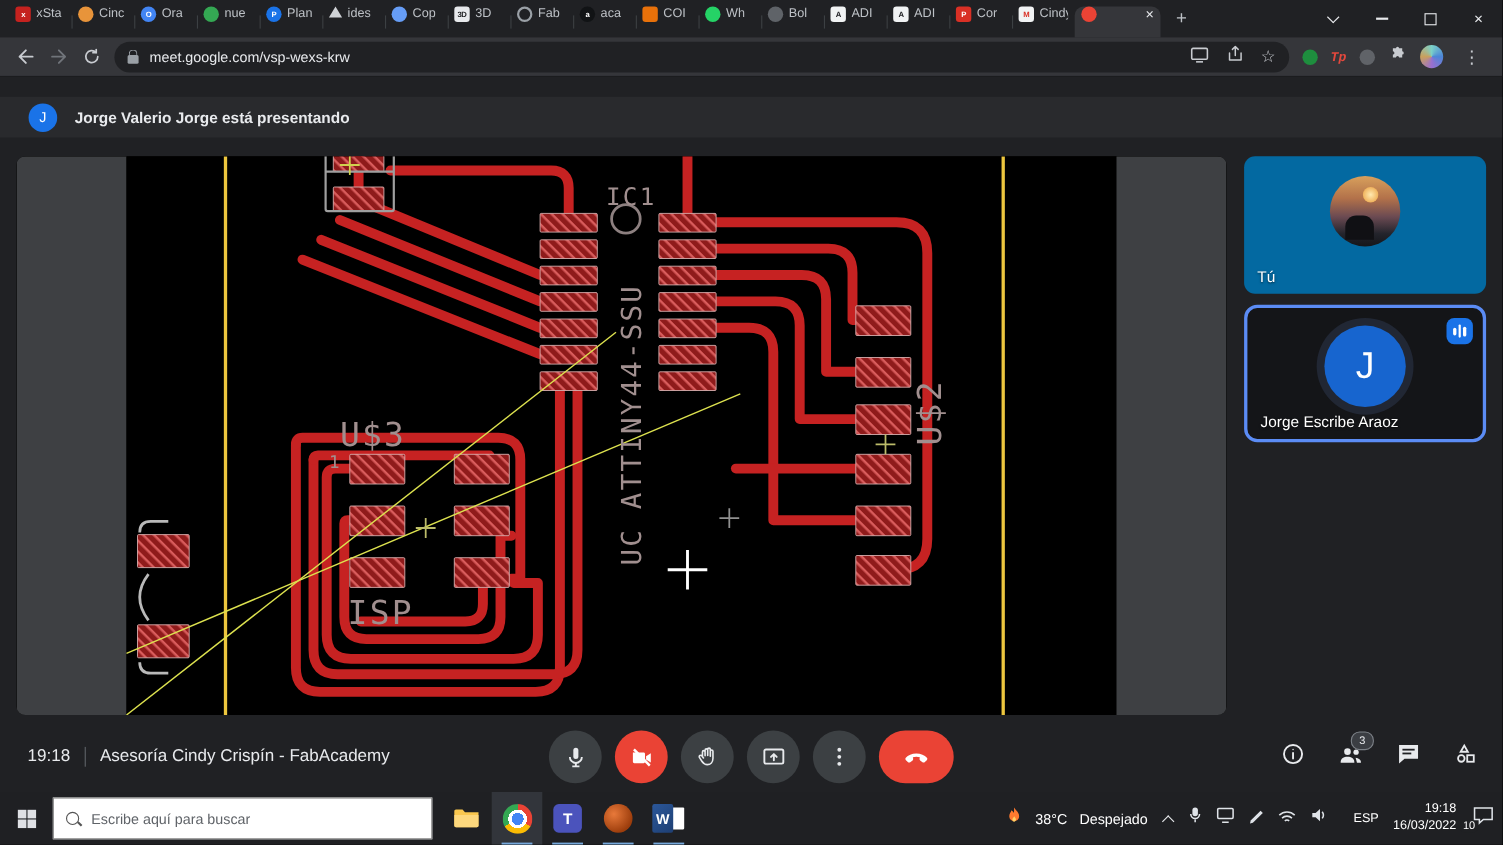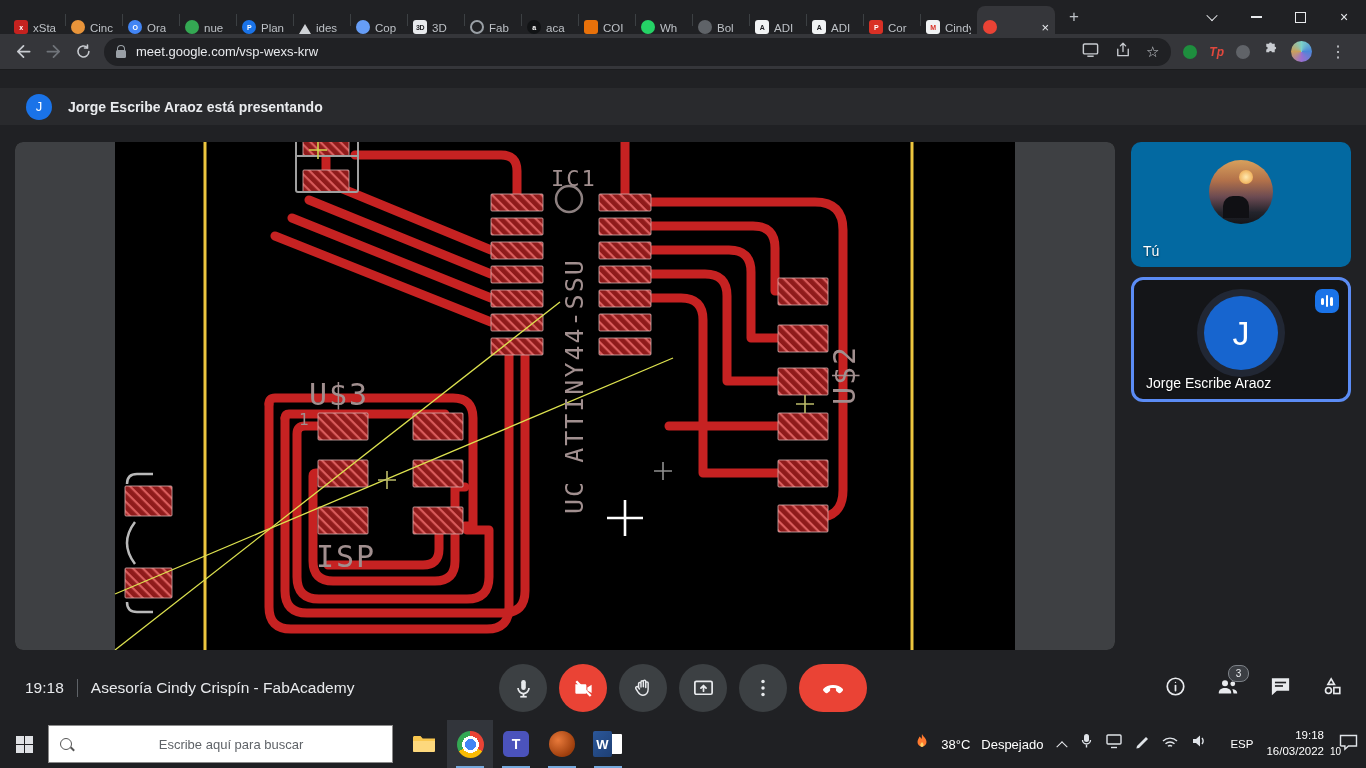--- a/index.html
+++ b/index.html
@@ -2,21 +2,21 @@
 <html><head>
 <meta charset="utf-8">
 <style>
   html,body{margin:0;padding:0;background:#000;}
   body{width:1366px;height:768px;font-family:"Liberation Sans",sans-serif;-webkit-font-smoothing:antialiased;}
   #root{position:relative;width:1366px;height:768px;overflow:hidden;background:#202124;}
 
   
   .tabstrip{position:absolute;top:0;left:0;right:0;height:34px;background:#202124;display:flex;align-items:flex-end;}
   #tabs{display:flex;align-items:flex-end;height:34px;padding-left:8px;}
-  .tab{position:relative;height:28px;width:57px;box-sizing:border-box;display:flex;align-items:flex-end;padding:0 6px;border-radius:8px 8px 0 0;}
+  .tab{position:relative;height:28px;width:57px;box-sizing:border-box;display:flex;align-items:flex-start;padding:0 6px;border-radius:8px 8px 0 0;}
   .tab + .tab::before{content:'';position:absolute;left:0;top:8px;bottom:8px;width:1px;background:#3c4043;}
   .tab.active{background:#35363a;width:78px;}
   .tab.active::before{display:none;}
   .fav{width:14px;height:14px;border-radius:50%;display:flex;align-items:center;justify-content:center;font-size:7px;font-weight:700;flex:none;letter-spacing:-.5px;}
   .fav.sq{border-radius:3px;}
   .fav.ring{background:transparent !important;border:2px solid #9aa0a6;box-sizing:border-box;}
   .fav.tri{width:0;height:0;background:transparent !important;border-left:6px solid transparent;border-right:6px solid transparent;border-bottom:10px solid #cfd2d6;border-radius:0;}
   .tab .lbl{margin-left:5px;font-size:11.5px;color:#bdc1c6;white-space:nowrap;overflow:hidden;}
   .tab .cls{margin-left:auto;color:#e8eaed;font-size:13px;line-height:1;}
   .newtab{width:26px;height:26px;margin:0 0 4px 6px;display:flex;align-items:center;justify-content:center;color:#bdc1c6;font-size:17px;border-radius:50%;}
@@ -30,21 +30,21 @@
   .toolbar{position:absolute;top:34px;left:0;right:0;height:36px;background:#35363a;display:flex;align-items:center;padding:0 8px;box-sizing:border-box;border-bottom:1px solid #1b1c1e;}
   .navbtn{width:30px;height:30px;display:flex;align-items:center;justify-content:center;flex:none;}
   .omnibox{flex:1;height:28px;background:#202124;border-radius:14px;display:flex;align-items:center;padding:0 12px;margin:0 6px;min-width:0;}
   .lock{width:10px;height:8px;background:#9aa0a6;border-radius:1.5px;position:relative;margin-top:4px;flex:none;}
   .lock::before{content:'';position:absolute;top:-5px;left:1.3px;width:6px;height:5px;border:1.6px solid #9aa0a6;border-bottom:none;border-radius:4px 4px 0 0;}
   .url{font-size:13px;color:#e8eaed;margin-left:10px;white-space:nowrap;}
   .obright{margin-left:auto;display:flex;align-items:center;gap:14px;}
   .star{color:#c8cbd0;font-size:15px;line-height:1;}
   .exts{display:flex;align-items:center;gap:12px;padding:0 6px;}
   .extdot{width:14px;height:14px;border-radius:50%;}
-  .ext-tp{color:#e2483d;font-size:12px;font-weight:700;font-style:italic;}
+  .ext-tp{color:#e2483d;font-size:12px;font-weight:700;font-style:italic;font-family:Liberation Mono, monospace;}
   .avatar20{width:21px;height:21px;border-radius:50%;background:conic-gradient(#7bd1c8,#4c86d8,#9a6fd0,#caa05c,#7bd1c8);}
   .kebab{color:#c8cbd0;font-size:16px;padding:0 6px;}
 
   
   .meetbg{position:absolute;top:70px;left:0;right:0;height:650px;background:#202124;}
   .banner{position:absolute;top:88px;left:0;right:0;height:37px;background:#292a2d;display:flex;align-items:center;padding-left:26px;}
   .banner .av{width:26px;height:26px;border-radius:50%;background:var(--accent,#1a73e8);color:#fff;display:flex;align-items:center;justify-content:center;font-size:13px;flex:none;}
   .banner .txt{margin-left:16px;color:#e8eaed;font-size:14px;font-weight:600;}
 
   .share{position:absolute;top:142px;left:15px;width:1100px;height:508px;border-radius:8px;overflow:hidden;background:#000;}
@@ -74,21 +74,21 @@
   .bbright{position:absolute;right:22px;top:656px;height:64px;display:flex;align-items:center;gap:29px;}
   .pplwrap{position:relative;}
   .pbadge{position:absolute;top:-9px;right:-9px;min-width:15px;height:15px;border-radius:8px;background:#3b3e43;border:1px solid #7d8288;color:#e8eaed;font-size:10px;display:flex;align-items:center;justify-content:center;padding:0 2px;}
 
   
   .taskbar{position:absolute;top:720px;left:0;right:0;height:48px;background:#1f2023;display:flex;align-items:center;}
   .startbtn{width:48px;height:48px;display:flex;align-items:center;justify-content:center;flex:none;}
   .searchbox{width:345px;height:38px;background:#fff;border:1px solid #8a8a8a;box-sizing:border-box;display:flex;align-items:center;padding:0 11px;gap:9px;flex:none;}
   .mag{width:10px;height:10px;border:1.8px solid #555;border-radius:50%;position:relative;flex:none;}
   .mag::after{content:'';position:absolute;width:5px;height:1.8px;background:#555;transform:rotate(45deg);right:-4px;bottom:-1px;}
-  .searchbox input{border:none;outline:none;background:transparent;font-size:13px;color:#0c4a6e;font-family:"Liberation Sans",sans-serif;width:100%;text-align:center;}
+  .searchbox input{border:none;outline:none;background:transparent;font-size:13px;color:#0c4a6e;font-family:"Liberation Sans",sans-serif;width:100%;}
   .searchbox input::placeholder{color:#5f6368;opacity:1;}
   .apps{display:flex;height:48px;margin-left:8px;}
   .app{width:46px;height:48px;display:flex;align-items:center;justify-content:center;position:relative;}
   .app.open::after{content:'';position:absolute;bottom:0;left:9px;right:9px;height:2px;background:#76a9dc;}
   .app.current{background:#32353b;}
   .ic-chrome{width:27px;height:27px;border-radius:50%;background:radial-gradient(circle,#4285f4 0 5.5px,#fff 5.5px 8.5px,rgba(0,0,0,0) 8.5px),conic-gradient(#ea4335 0 33.3%,#fbbc04 0 66.6%,#34a853 0 100%);}
   .ic-teams{width:26px;height:26px;border-radius:5px;background:#4b53bc;color:#fff;font-weight:700;font-size:14px;display:flex;align-items:center;justify-content:center;}
   .ic-eagle{width:26px;height:26px;border-radius:50%;background:radial-gradient(circle at 35% 35%,#e8793a,#9c3d0c 72%);}
   .ic-word{position:relative;width:30px;height:26px;}
   .ic-word .page{position:absolute;right:1px;top:3px;width:12px;height:20px;background:#fff;border-radius:1px;}
@@ -243,21 +243,21 @@
       </span>
       <span class="avatar20"></span>
       <span class="kebab">⋮</span>
     </div>
   </div>
 
   <div class="meetbg"></div>
 
   <div class="banner">
     <span class="av">J</span>
-    <span class="txt">Jorge Escribe Araoz está presentando</span>
+    <span class="txt">Jorge Valerio Jorge está presentando</span>
   </div>
 
   <div class="share">
     <svg width="1100" height="508" viewBox="0 0 1100 508">
       <defs>
         <pattern id="hatch" width="7" height="7" patternUnits="userSpaceOnUse" patternTransform="rotate(45)">
           <rect width="7" height="7" fill="#8f1b1b"></rect>
           <rect width="7" height="2.2" fill="#d95c5c"></rect>
         </pattern>
       </defs>

